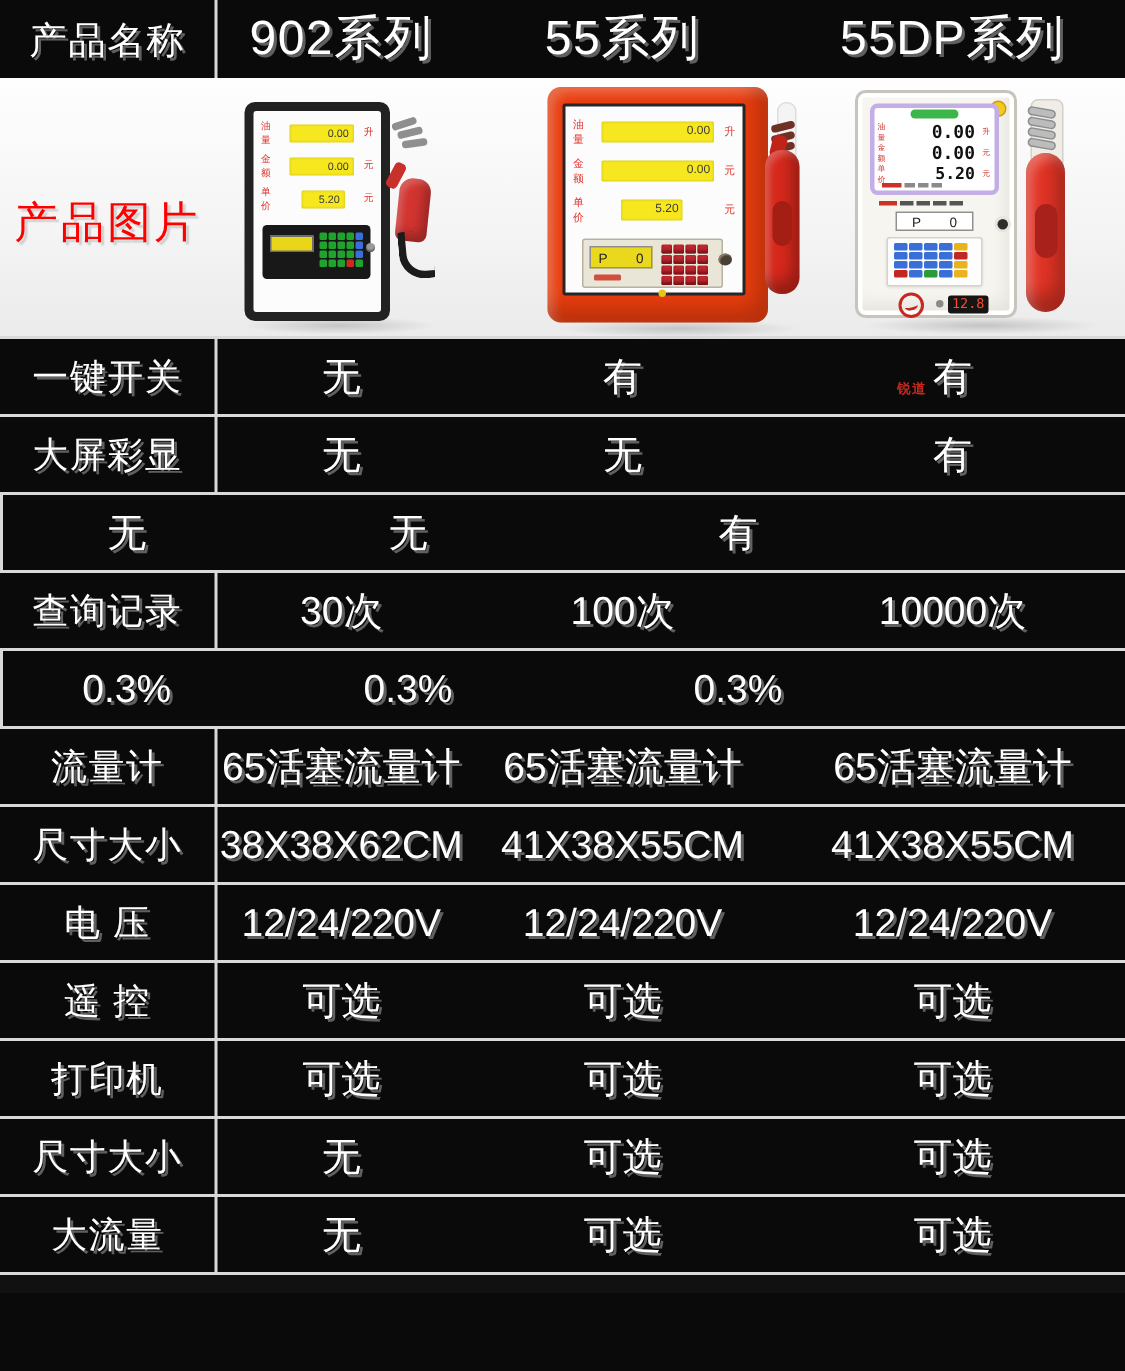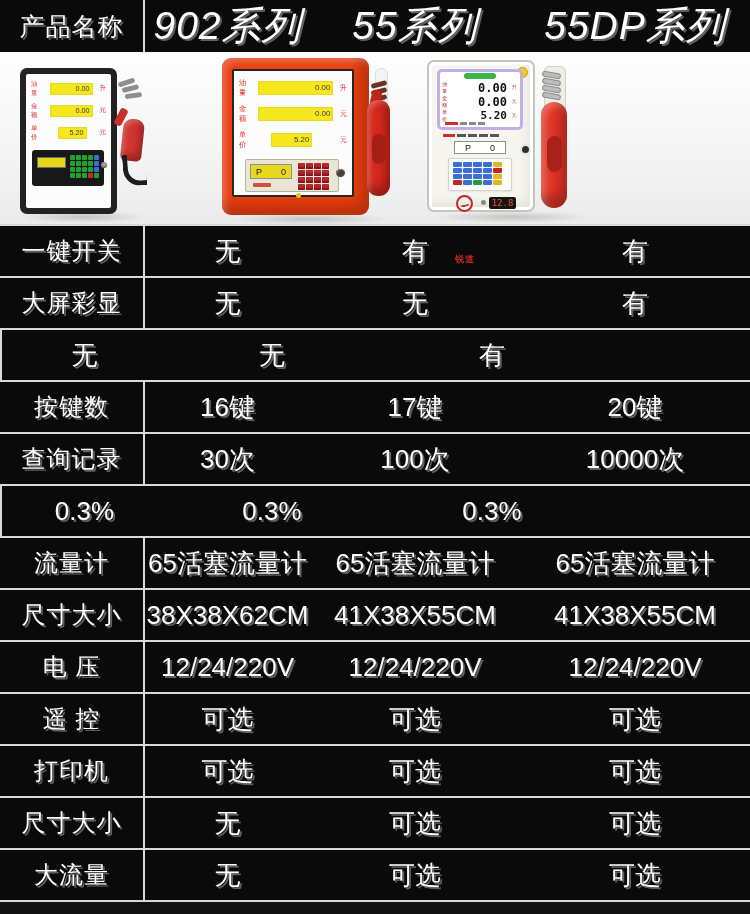--- a/index.html
+++ b/index.html
@@ -18,21 +18,21 @@
   .lc{width:143px;display:flex;align-items:center;justify-content:center;}
   .vc{display:flex;align-items:center;justify-content:center;}
   .v1{width:167px;}
   .v2{width:210px;}
   .v3{width:230px;}
   .vline{border-left:2px solid var(--line);}
   .t{color:var(--text-white);text-shadow:2px 2px 0 rgba(165,165,165,.55);white-space:nowrap;}
 
   .header-row{height:52px;background:var(--bg-black);}
   .hdr-label{font-size:25px;letter-spacing:1px;}
-  .hdr-col{font-size:39px;letter-spacing:1px;font-style:italic;}
+  .hdr-col{font-size:32px;letter-spacing:1px;}
 
   .data-row{height:52px;background:var(--bg-black);border-top:2px solid var(--line);}
   .lbl{font-size:24px;letter-spacing:1px;}
   .val{font-size:26px;letter-spacing:0;}
 
   .bottom-strip{height:14px;background:var(--bottom-strip);border-top:2px solid var(--line);}
 
   
   .image-row{height:172px;background:linear-gradient(180deg,#fefefe 0%,#f5f5f5 55%,#ebebeb 100%);}
   .image-row .lc{align-items:center;padding-top:22px;}
@@ -158,20 +158,23 @@
     </div>
     <div class="vc v2">
       <span class="t hdr-col">55系列</span>
     </div>
     <div class="vc v3">
       <span class="t hdr-col">55DP系列</span>
     </div>
   </div>
 
   <div class="row image-row">
+    <div class="lc">
+      <span class="img-title">产品图片</span>
+    </div>
 
     <div class="vc v1 img-cell">
       <div class="prod p1">
         <div class="p1-hose">
             <i></i>
             <i></i>
             <i></i>
           </div>
         <div class="p1-body">
           <div class="p1-face">
@@ -418,34 +421,20 @@
       </div>
     <div class="vc v2">
         <span class="t val">无</span>
       </div>
     <div class="vc v3">
         <span class="t val">有</span>
       </div>
   </div>
   <div class="row data-row">
     <div class="lc">
-        <span class="t lbl">按键数</span>
-      </div>
-    <div class="vc v1 vline">
-        <span class="t val">16键</span>
-      </div>
-    <div class="vc v2">
-        <span class="t val">17键</span>
-      </div>
-    <div class="vc v3">
-        <span class="t val">20键</span>
-      </div>
-  </div>
-  <div class="row data-row">
-    <div class="lc">
         <span class="t lbl">查询记录</span>
       </div>
     <div class="vc v1 vline">
         <span class="t val">30次</span>
       </div>
     <div class="vc v2">
         <span class="t val">100次</span>
       </div>
     <div class="vc v3">
         <span class="t val">10000次</span>

